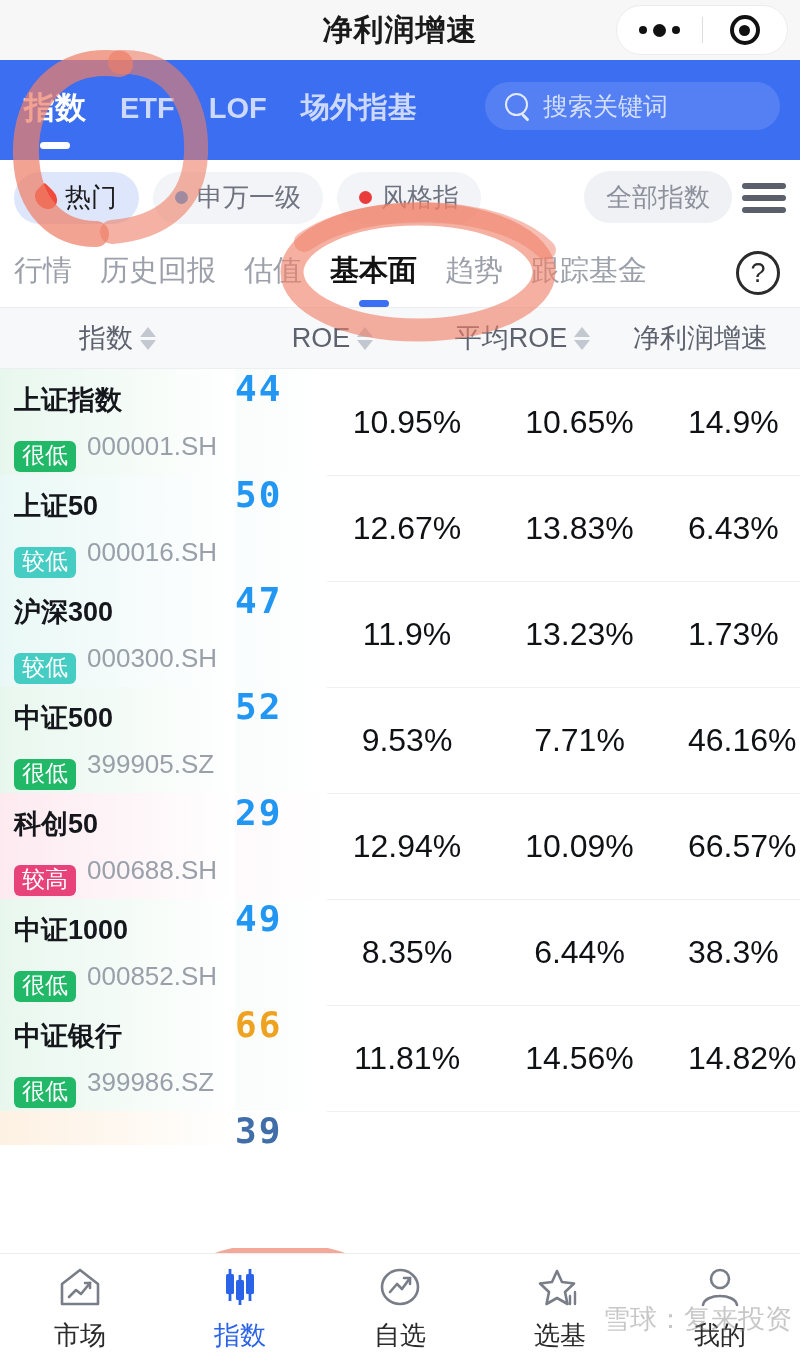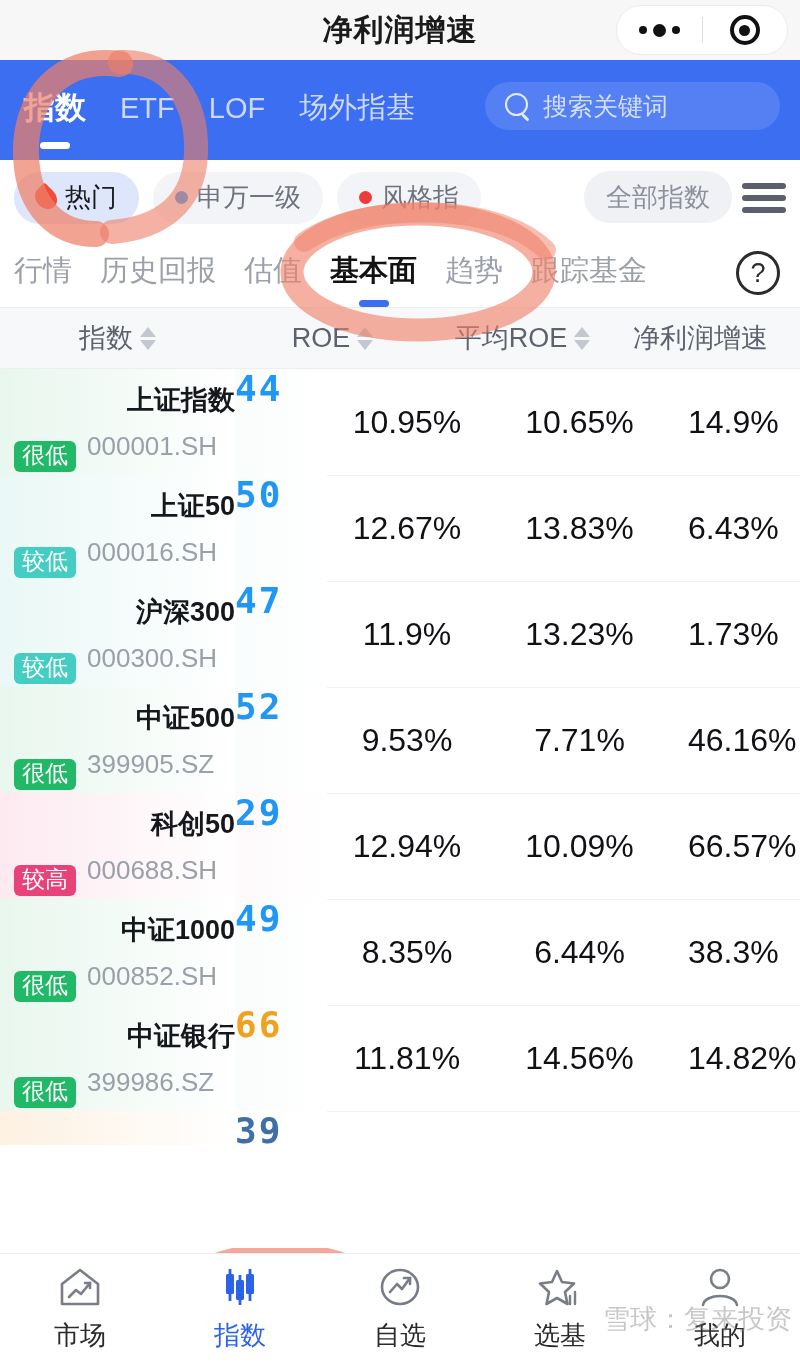--- a/index.html
+++ b/index.html
@@ -33,21 +33,21 @@
           display: flex; align-items: center; justify-content: center; }
   .ring i { width: 11px; height: 11px; border-radius: 50%; background: #111; display: block; }
 
   
   .bluebar {
     position: relative; height: 100px; background: #3b6ef0;
     display: flex; align-items: center; padding: 0 0 0 24px;
   }
   .nav-tabs { display: flex; align-items: center; gap: 34px; }
   .nav-tab {
-    position: relative; color: #cdd9fb; font-size: 29px; font-weight: 400;
+    position: relative; color: #cdd9fb; font-size: 29px; font-weight: 700;
     padding-bottom: 4px; white-space: nowrap;
   }
   .nav-tab.active { color: #ffffff; font-weight: 700; font-size: 31px; }
   .nav-tab.active::after {
     content: ""; position: absolute; left: 50%; transform: translateX(-50%);
     bottom: -16px; width: 30px; height: 7px; border-radius: 4px; background: #ffffff;
   }
   .searchbox {
     position: absolute; right: 20px; top: 22px;
     width: 295px; height: 48px; border-radius: 28px;
@@ -133,21 +133,21 @@
   .sorter i.dn { border-top: 10px solid #c3c7cf; }
 
   
   .tbody { position: relative; }
   .trow { display: flex; height: 106px; position: relative; background: #fff; }
   .trow + .trow .cells::before {
     content: ""; position: absolute; left: 0; right: 0; top: 0; height: 1px; background: #eef0f2;
   }
   .namecell {
     width: 235px; flex: 0 0 auto; padding: 14px 0 0 14px;
-    display: flex; flex-direction: column; justify-content: center; gap: 7px; text-align: right;
+    display: flex; flex-direction: column; justify-content: center; gap: 7px;
   }
   .iname { font-size: 27px; color: #15171c; font-weight: 700; line-height: 1; }
   .irow2 { display: flex; align-items: center; gap: 11px; }
   .badge {
     font-size: 23px; color: #ffffff; padding: 3px 8px 5px; border-radius: 6px;
     line-height: 1; font-weight: 500; margin-top: 20px;
   }
   .icode { font-size: 26px; color: #9aa0aa; }
   .lcdcell {
     width: 92px; flex: 0 0 auto; position: relative;

